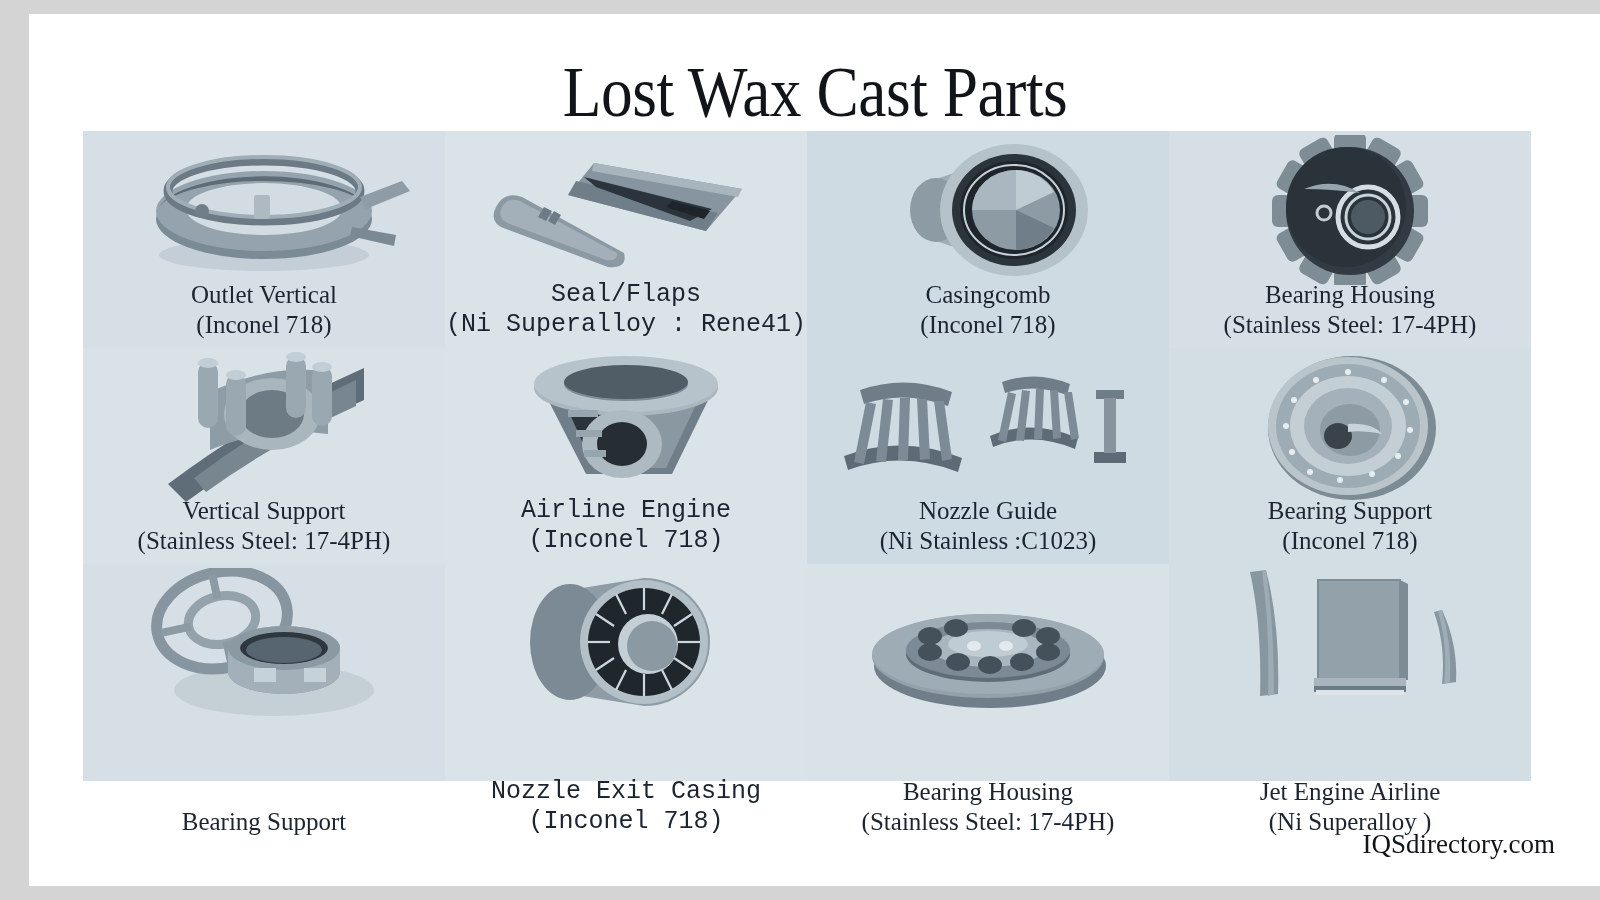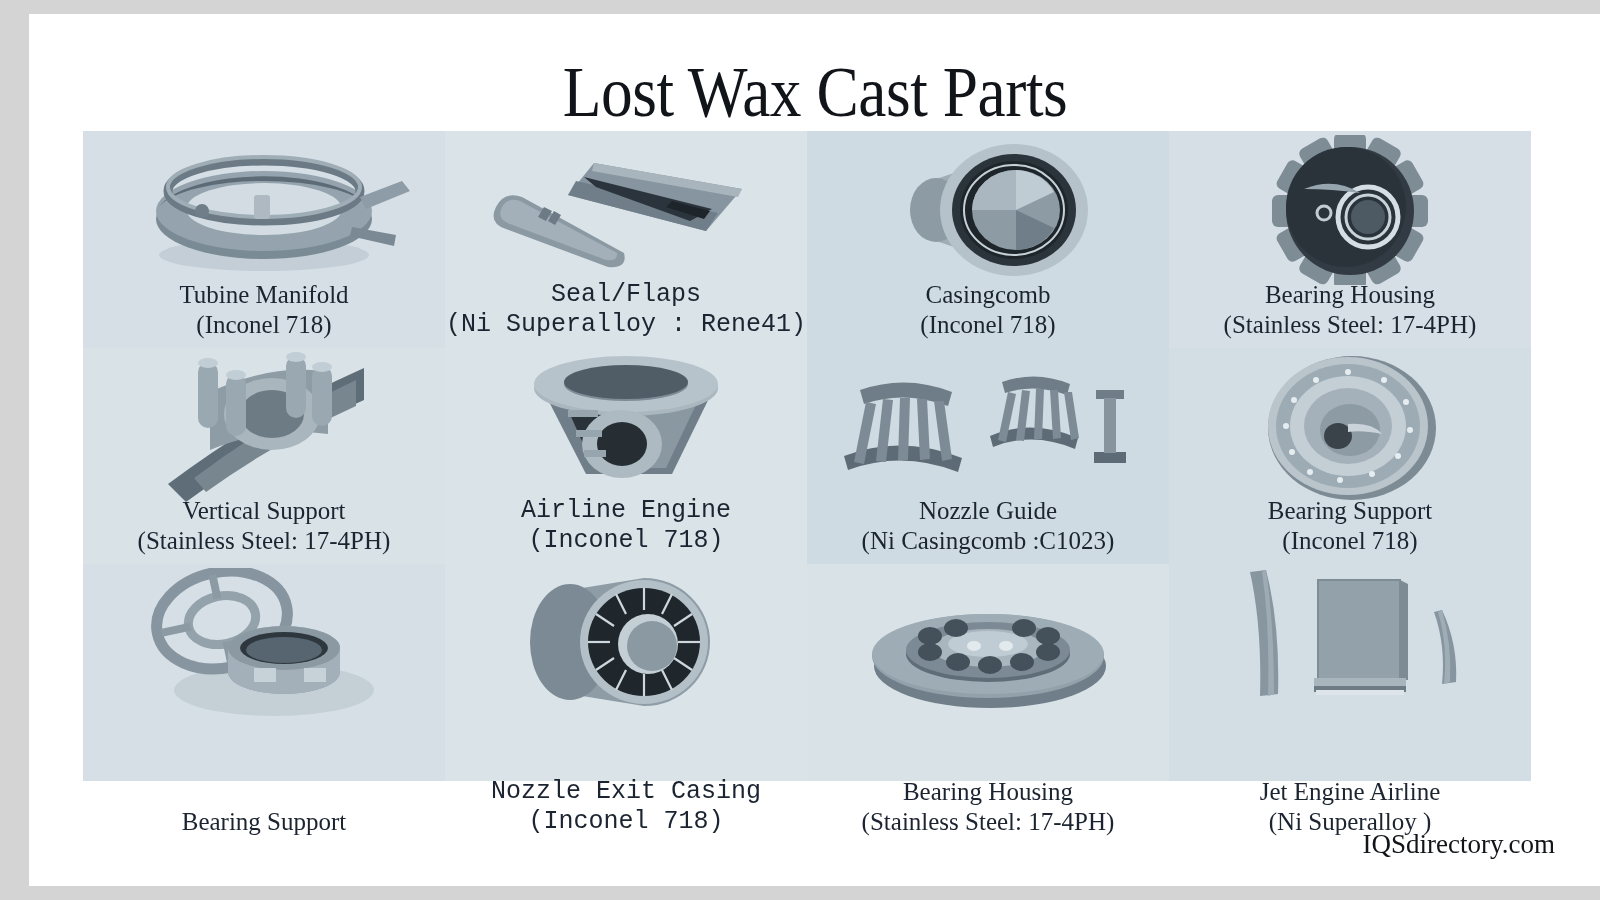--- a/index.html
+++ b/index.html
@@ -122,21 +122,21 @@
             <path d="M45 72 a108 40 0 0 1 210 0 a108 34 0 0 0 -210 0 z" fill="#5d6b76"></path>
             <ellipse cx="150" cy="56" rx="96" ry="30" fill="none" stroke="#6b7a85" stroke-width="9"></ellipse>
             <ellipse cx="150" cy="52" rx="96" ry="30" fill="none" stroke="#9fadb7" stroke-width="4"></ellipse>
             <path d="M246 62 l42 -16 l8 10 l-44 18 z" fill="#8d9ca6"></path>
             <path d="M238 92 l44 8 l-2 11 l-44 -10 z" fill="#7a8994"></path>
             <rect x="140" y="60" width="16" height="24" rx="3" fill="#aeb9c1"></rect>
             <circle cx="88" cy="76" r="7" fill="#6f7e89"></circle>
           </svg>
         </div>
         <div class="caption">
-          <span>Tubine Manifold</span>
+          <span>Outlet Vertical</span>
           <span class="ln2">(Inconel 718)</span>
         </div>
       </div>
 
       <div class="cell t-b row1">
         <div class="art">
           <svg viewBox="0 0 300 150" preserveAspectRatio="xMidYMid meet">
             <path d="M118 28 L266 54 L230 96 L92 60 Z" fill="#8795a0"></path>
             <path d="M118 28 L266 54 L262 62 L116 36 Z" fill="#a8b5bd"></path>
             <path d="M100 46 L242 78 L230 96 L92 60 Z" fill="#6f7e89"></path>
@@ -284,21 +284,21 @@
             <g transform="translate(262,44)">
               <rect x="-4" y="-6" width="28" height="9" fill="#6e7d87"></rect>
               <rect x="-6" y="56" width="32" height="11" fill="#5d6b76"></rect>
               <rect x="4" y="2" width="12" height="55" fill="#8794 9e"></rect>
               <rect x="4" y="2" width="12" height="55" fill="#87949e"></rect>
             </g>
           </svg>
         </div>
         <div class="caption">
           <span>Nozzle Guide</span>
-          <span class="ln2">(Ni Casingcomb :C1023)</span>
+          <span class="ln2">(Ni Stainless :C1023)</span>
         </div>
       </div>
 
       <div class="cell t-e row2">
         <div class="art">
           <svg viewBox="0 0 300 150" preserveAspectRatio="xMidYMid meet">
             <ellipse cx="152" cy="76" rx="84" ry="72" fill="#7d8b95"></ellipse>
             <ellipse cx="148" cy="74" rx="80" ry="69" fill="#b9c4cb"></ellipse>
             <ellipse cx="148" cy="74" rx="72" ry="62" fill="#9dabb4"></ellipse>
             <ellipse cx="148" cy="74" rx="58" ry="50" fill="#c3ced5"></ellipse>

